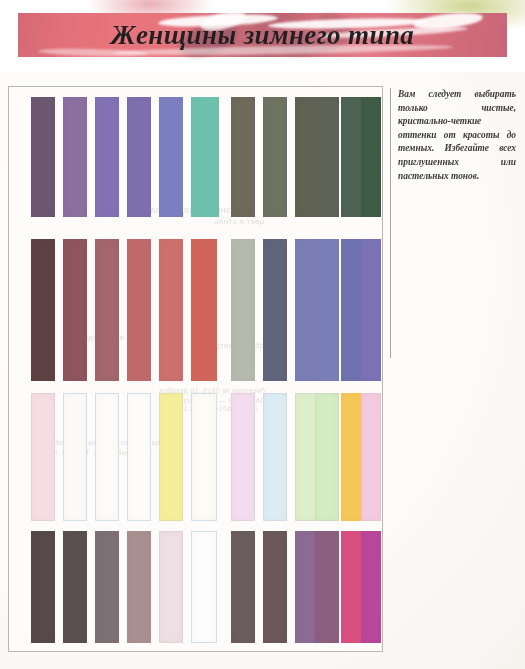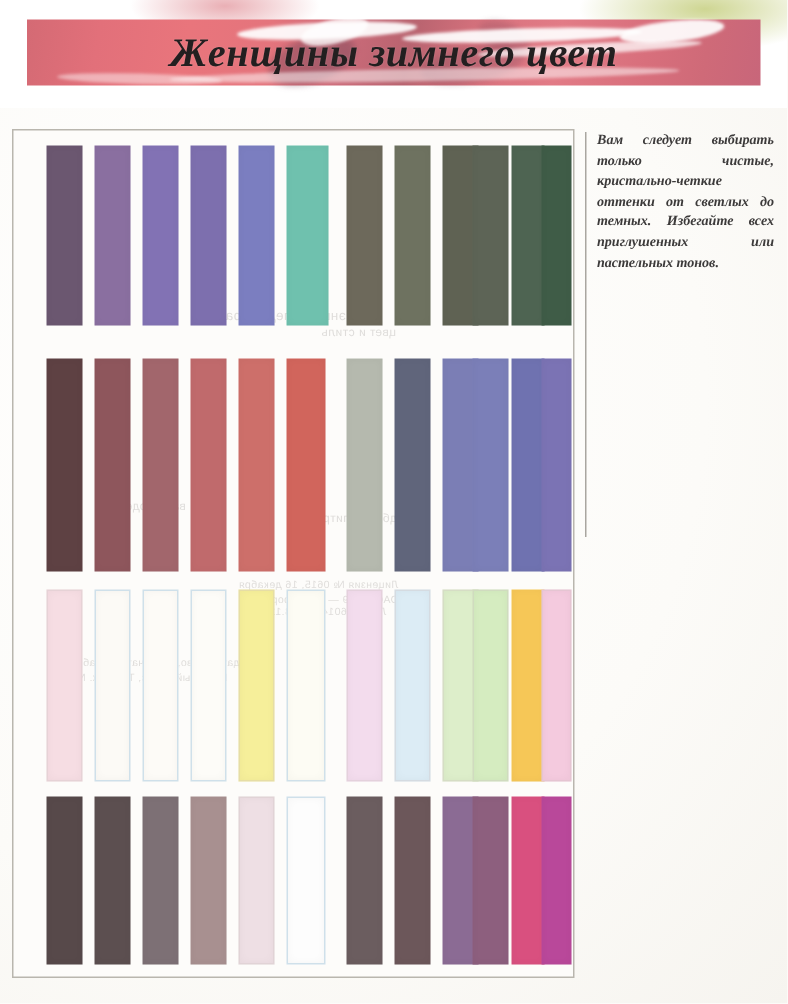--- a/index.html
+++ b/index.html
@@ -169,21 +169,21 @@
       <div class="brush-dark d1"></div>
       <div class="brush-dark d2"></div>
       <div class="brush-dark d3"></div>
       <div class="brush b7"></div>
       <div class="brush b1"></div>
       <div class="brush b2"></div>
       <div class="brush b6"></div>
       <div class="brush b3"></div>
       <div class="brush b4"></div>
       <div class="brush b5"></div>
-      <div id="banner-title">Женщины зимнего цвет</div>
+      <div id="banner-title">Женщины зимнего типа</div>
     </div>
   </div>
 
   <div id="swatch-panel">
     <div id="ghost-layer">
         <div class="ghost" style="left: 120px; top: 118px; font-size: 9px;">энциклопедия красоты</div>
         <div class="ghost" style="left: 205px; top: 130px; font-size: 8px;">цвет и стиль</div>
         <div class="ghost" style="left: 60px; top: 246px; font-size: 8px;">ваш гардероб</div>
         <div class="ghost" style="left: 200px; top: 254px; font-size: 8px;">подбор палитры</div>
         <div class="ghost" style="left: 30px; top: 352px; font-size: 7px;">Издательство, 16 Печатная фабрика</div>
@@ -247,16 +247,16 @@
           <div class="swatch" title="#8b6b94" style="left: 286px; width: 24px; height: 112px; background: rgb(139, 107, 148); box-shadow: rgba(0, 0, 0, 0.035) 0px 0px 6px inset;"></div>
           <div class="swatch" title="#8d5f7e" style="left: 306px; width: 24px; height: 112px; background: rgb(141, 95, 126); box-shadow: rgba(0, 0, 0, 0.035) 0px 0px 6px inset;"></div>
           <div class="swatch" title="#d9507f" style="left: 332px; width: 22px; height: 112px; background: rgb(217, 80, 127); box-shadow: rgba(0, 0, 0, 0.035) 0px 0px 6px inset;"></div>
           <div class="swatch" title="#b9489a" style="left: 352px; width: 20px; height: 112px; background: rgb(185, 72, 154); box-shadow: rgba(0, 0, 0, 0.035) 0px 0px 6px inset;"></div>
         </div>
       </div>
   </div>
 
   <div id="rule"></div>
   <div id="text-col">
-    <p class="para">Вам следует выбирать только чистые, кристально-четкие оттенки от светлых до темных. Избегайте всех приглушенных или пастельных тонов.</p>
+    <p class="para">Вам следует выбирать только чистые, кристально-четкие оттенки от красоты до темных. Избегайте всех приглушенных или пастельных тонов.</p>
   </div>
 
 </div>
 
 </body></html>

